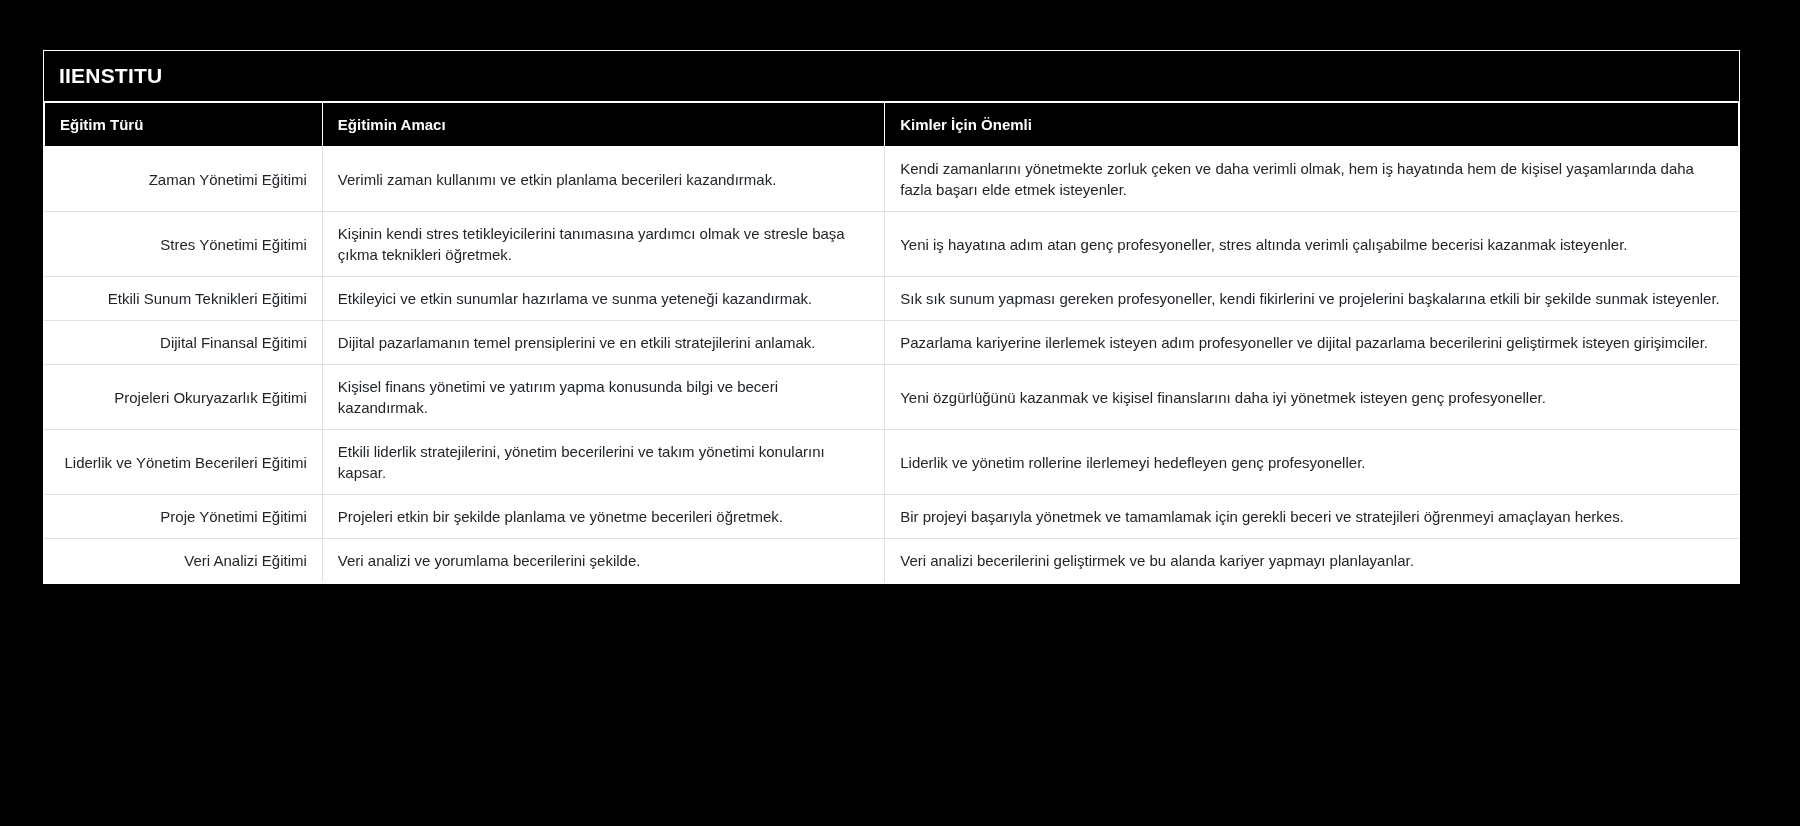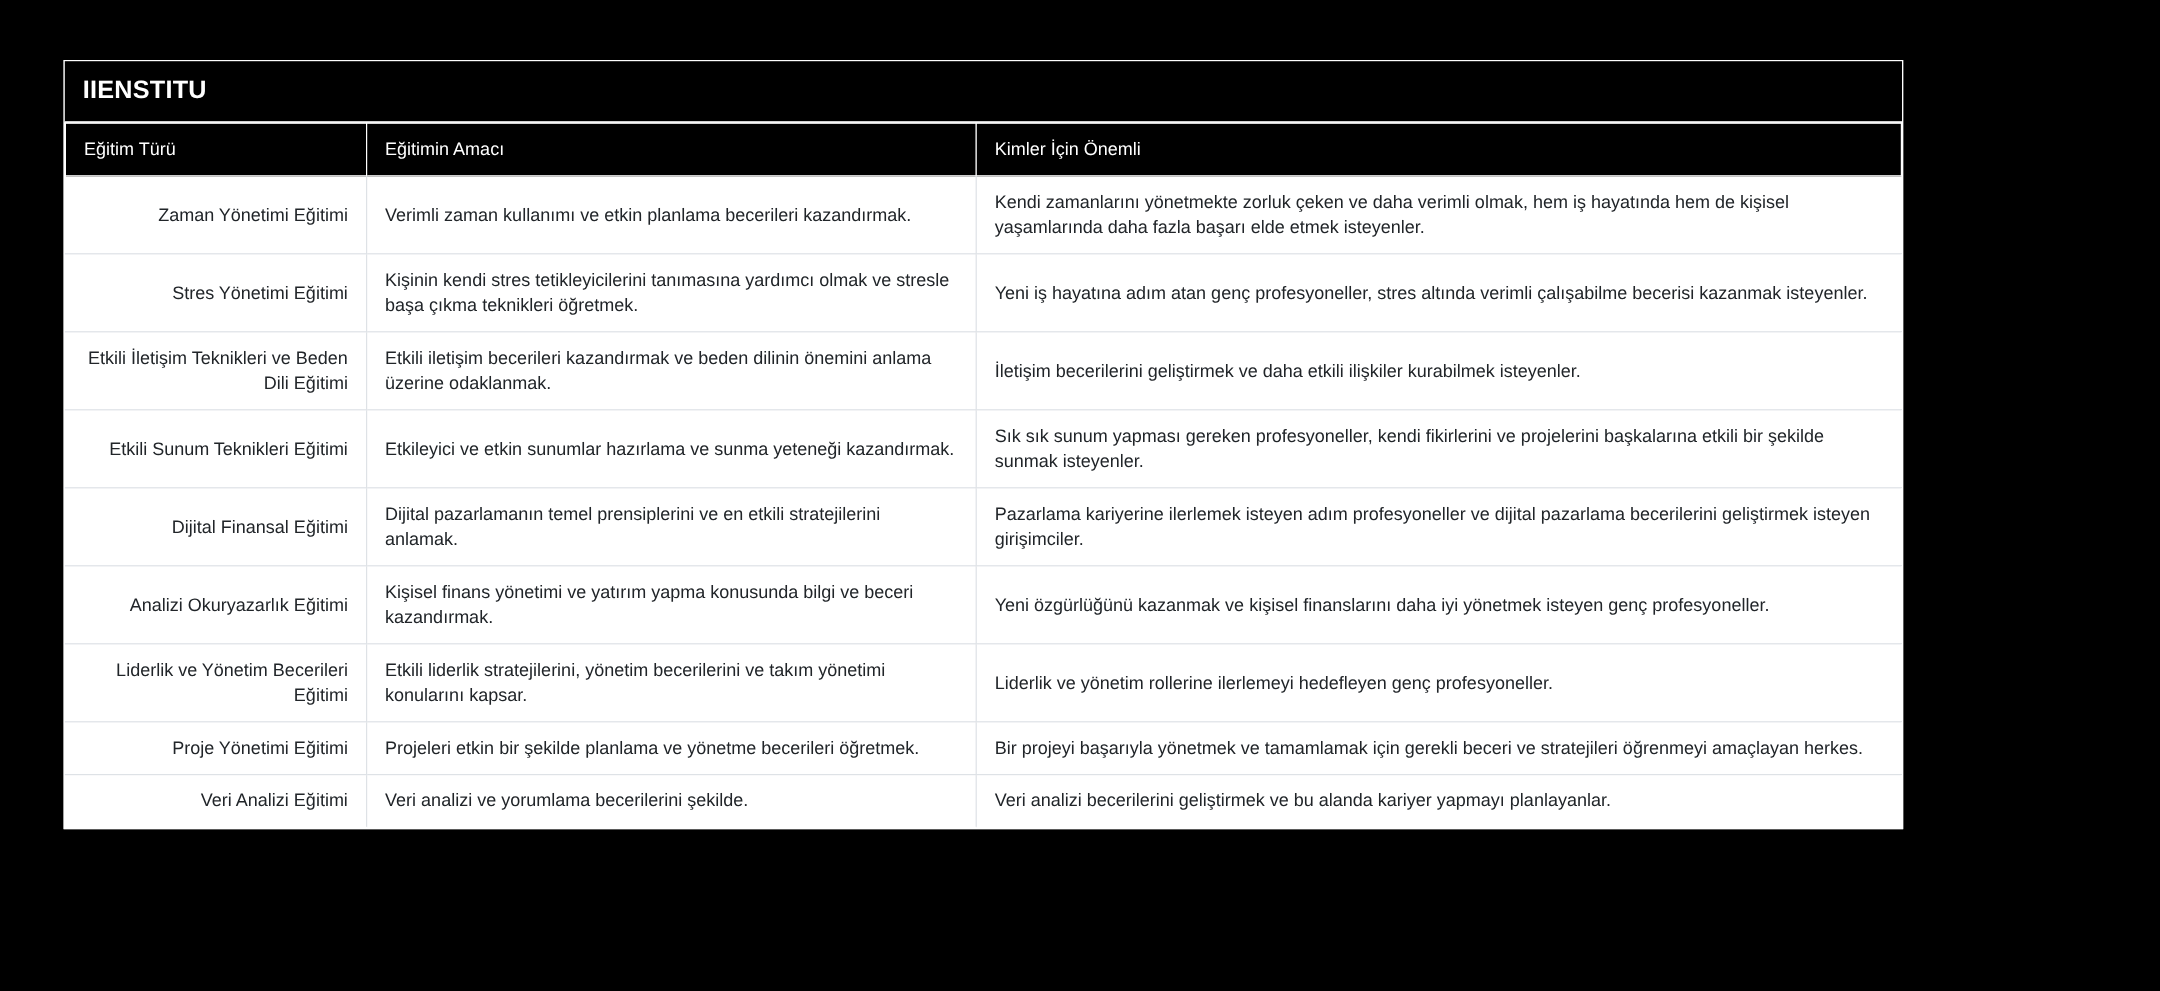--- a/index.html
+++ b/index.html
@@ -6,23 +6,23 @@
     margin: 0;
     padding: 0;
     width: 1800px;
     height: 826px;
     background: #000000;
     overflow: hidden;
     font-family: "Liberation Sans", "DejaVu Sans", sans-serif;
   }
   .card {
     position: absolute;
-    left: 53px;
+    left: 43px;
     top: 50px;
-    width: 1533px;
+    width: 1697px;
     background: #ffffff;
     border: 1px solid #ffffff;
     box-sizing: border-box;
   }
   .title-bar {
     background: #000000;
     color: #ffffff;
     font-size: 21px;
     font-weight: bold;
     line-height: 28px;
@@ -36,21 +36,21 @@
     background: #ffffff;
     table-layout: fixed;
   }
   table.edu-table col.c1 { width: 16.4%; }
   table.edu-table col.c2 { width: 33.2%; }
   table.edu-table col.c3 { width: 50.4%; }
   table.edu-table thead th {
     background: #000000;
     color: #ffffff;
     font-size: 15px;
-    font-weight: normal;
+    font-weight: bold;
     text-align: left;
     padding: 11px 15px;
     line-height: 21px;
     border: 1px solid #ffffff;
   }
   table.edu-table tbody td {
     color: #212529;
     font-size: 15px;
     font-weight: normal;
     line-height: 21px;
@@ -86,36 +86,31 @@
         <td>Zaman Yönetimi Eğitimi</td>
         <td>Verimli zaman kullanımı ve etkin planlama becerileri kazandırmak.</td>
         <td>Kendi zamanlarını yönetmekte zorluk çeken ve daha verimli olmak, hem iş hayatında hem de kişisel yaşamlarında daha fazla başarı elde etmek isteyenler.</td>
       </tr>
       <tr>
         <td>Stres Yönetimi Eğitimi</td>
         <td>Kişinin kendi stres tetikleyicilerini tanımasına yardımcı olmak ve stresle başa çıkma teknikleri öğretmek.</td>
         <td>Yeni iş hayatına adım atan genç profesyoneller, stres altında verimli çalışabilme becerisi kazanmak isteyenler.</td>
       </tr>
       <tr>
-        <td>Etkili İletişim Teknikleri ve Beden Dili Eğitimi</td>
-        <td>Etkili iletişim becerileri kazandırmak ve beden dilinin önemini anlama üzerine odaklanmak.</td>
-        <td>İletişim becerilerini geliştirmek ve daha etkili ilişkiler kurabilmek isteyenler.</td>
-      </tr>
-      <tr>
         <td>Etkili Sunum Teknikleri Eğitimi</td>
         <td>Etkileyici ve etkin sunumlar hazırlama ve sunma yeteneği kazandırmak.</td>
         <td>Sık sık sunum yapması gereken profesyoneller, kendi fikirlerini ve projelerini başkalarına etkili bir şekilde sunmak isteyenler.</td>
       </tr>
       <tr>
         <td>Dijital Finansal Eğitimi</td>
         <td>Dijital pazarlamanın temel prensiplerini ve en etkili stratejilerini anlamak.</td>
         <td>Pazarlama kariyerine ilerlemek isteyen adım profesyoneller ve dijital pazarlama becerilerini geliştirmek isteyen girişimciler.</td>
       </tr>
       <tr>
-        <td>Analizi Okuryazarlık Eğitimi</td>
+        <td>Projeleri Okuryazarlık Eğitimi</td>
         <td>Kişisel finans yönetimi ve yatırım yapma konusunda bilgi ve beceri kazandırmak.</td>
         <td>Yeni özgürlüğünü kazanmak ve kişisel finanslarını daha iyi yönetmek isteyen genç profesyoneller.</td>
       </tr>
       <tr>
         <td>Liderlik ve Yönetim Becerileri Eğitimi</td>
         <td>Etkili liderlik stratejilerini, yönetim becerilerini ve takım yönetimi konularını kapsar.</td>
         <td>Liderlik ve yönetim rollerine ilerlemeyi hedefleyen genç profesyoneller.</td>
       </tr>
       <tr>
         <td>Proje Yönetimi Eğitimi</td>

